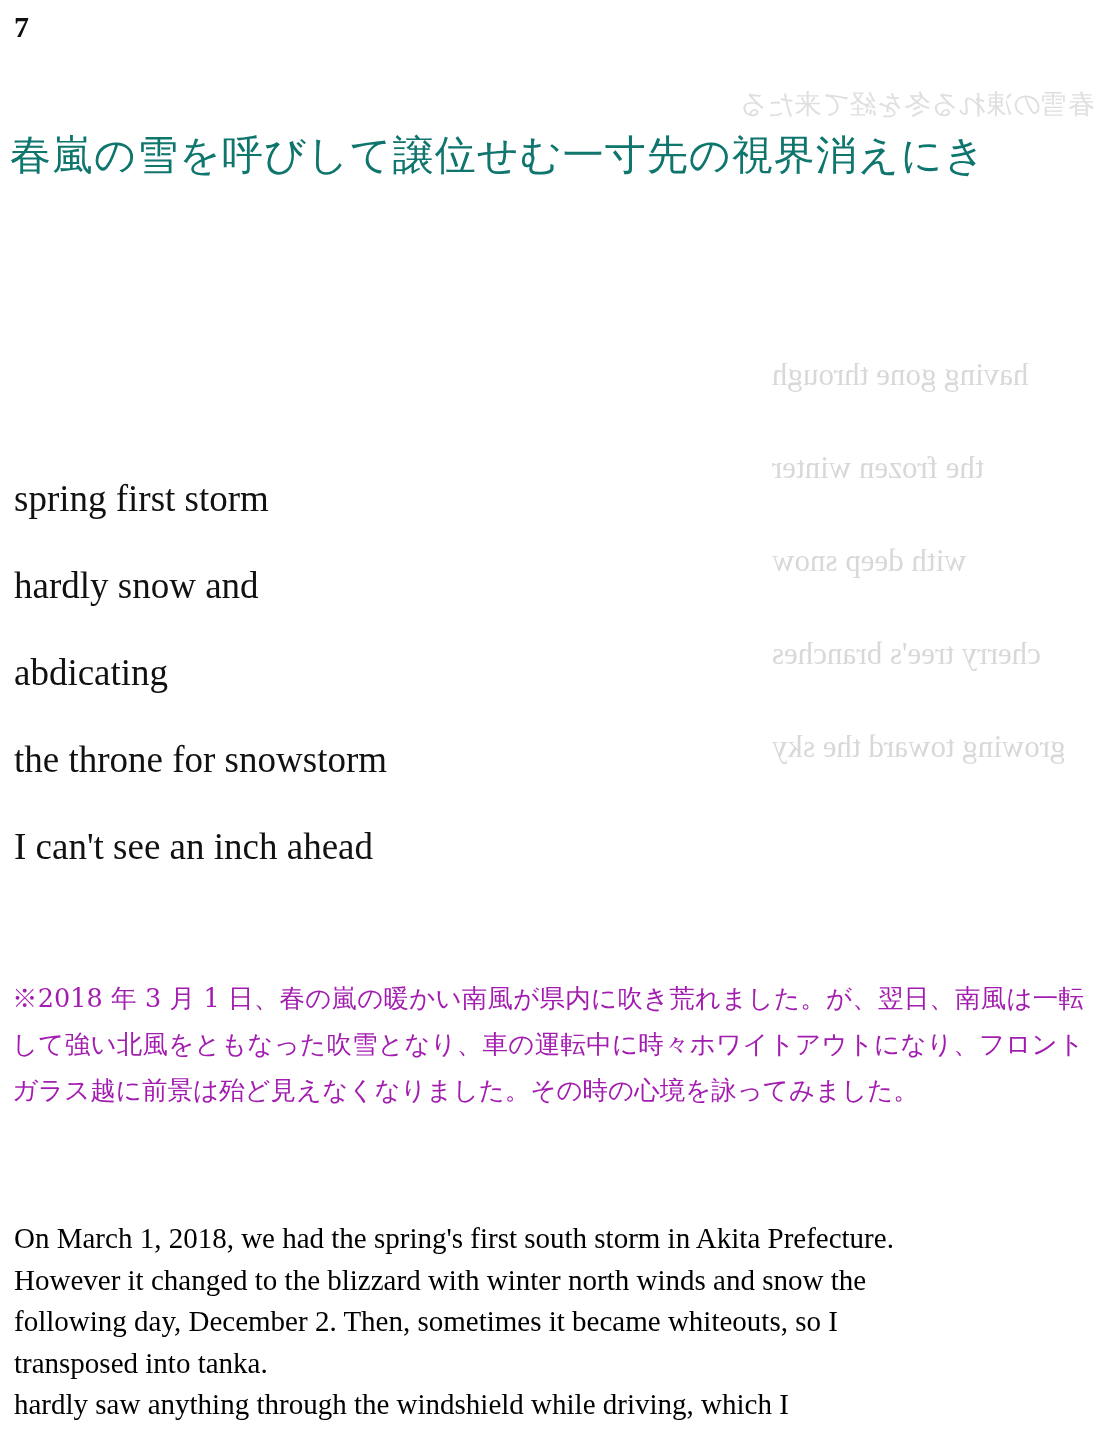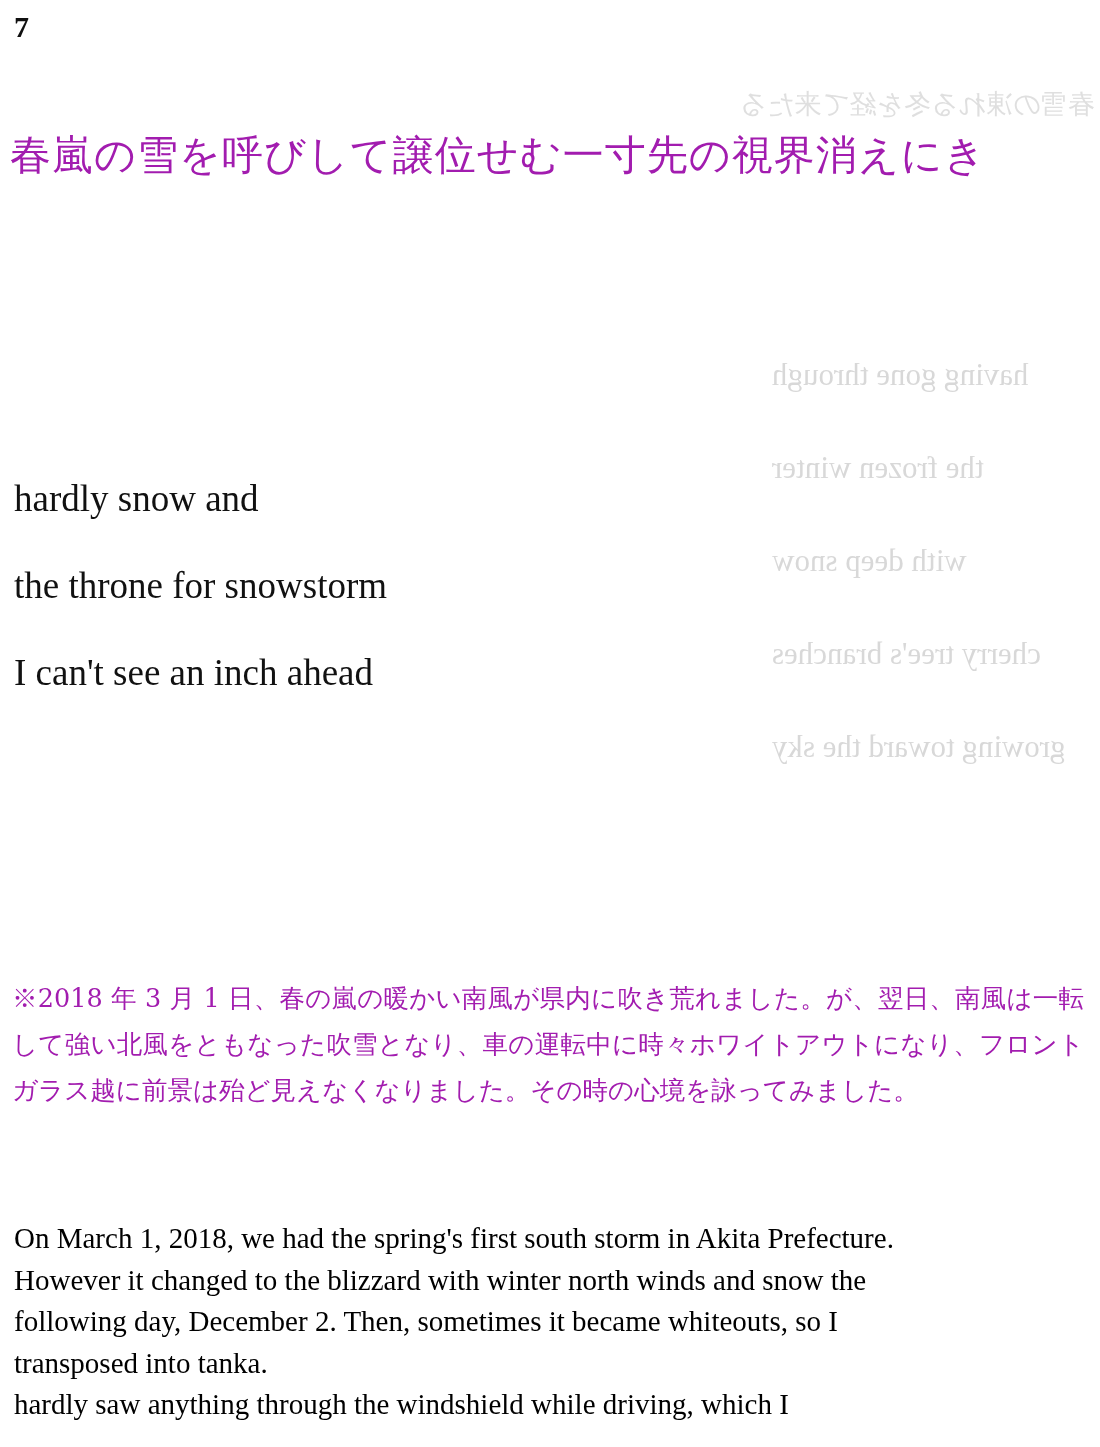--- a/index.html
+++ b/index.html
@@ -36,21 +36,21 @@
 
   
   .tanka-ja {
     position: absolute;
     left: 10px;
     top: 128px;
     font-size: 41px;
     font-family: "DejaVu Serif", serif;
     letter-spacing: 1px;
     white-space: nowrap;
-    color: #a21caf;
+    color: #0f766e;
   }
 
   
   .tanka-en {
     position: absolute;
     left: 14px;
     top: 455px;
     width: 760px;
   }
   .tanka-en .line {
@@ -128,21 +128,23 @@
     <span class="bl">with deep snow</span>
     <span class="bl">cherry tree's branches</span>
     <span class="bl">growing toward the sky</span>
   </div>
 
   <div class="page-number">7</div>
 
   <div class="tanka-ja">春嵐の雪を呼びして譲位せむ一寸先の視界消えにき</div>
 
   <div class="tanka-en">
+    <div class="line">spring first storm</div>
     <div class="line">hardly snow and</div>
+    <div class="line">abdicating</div>
     <div class="line">the throne for snowstorm</div>
     <div class="line">I can't see an inch ahead</div>
   </div>
 
   <div class="note-ja">※2018 年 3 月 1 日、春の嵐の暖かい南風が県内に吹き荒れました。が、翌日、南風は一転して強い北風をともなった吹雪となり、車の運転中に時々ホワイトアウトになり、フロントガラス越に前景は殆ど見えなくなりました。その時の心境を詠ってみました。</div>
 
   <div class="note-en">
     <div class="ln">On March 1, 2018, we had the spring's first south storm in Akita Prefecture.</div>
     <div class="ln">However it changed to the blizzard with winter north winds and snow the</div>
     <div class="ln">following day, December 2.     Then, sometimes it became whiteouts, so I</div>

